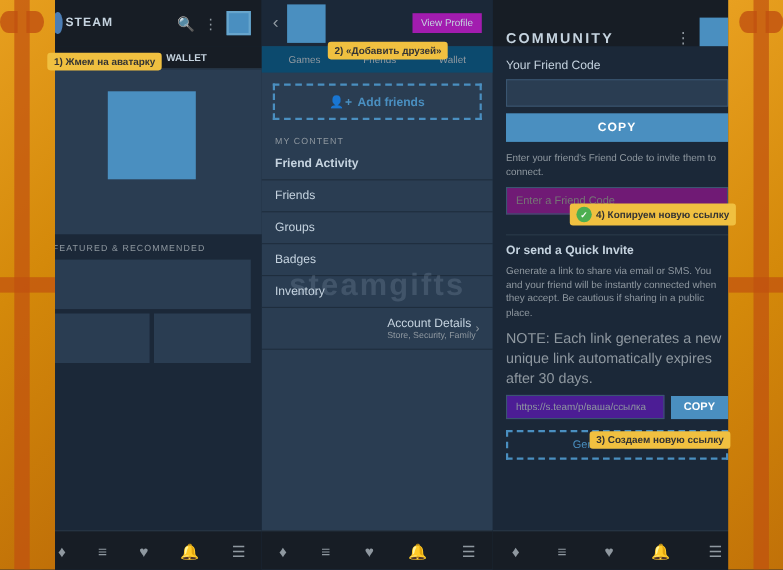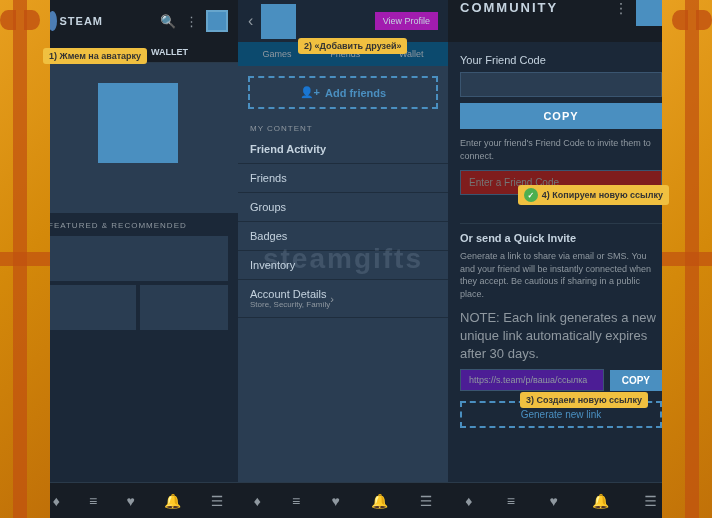--- a/index.html
+++ b/index.html
@@ -334,21 +334,21 @@
       color: #c5d3df;
       font-size: 11px;
       cursor: pointer;
       border-bottom: 1px solid #1e2d3d;
     }
     .menu-list li.bold {
       font-weight: bold;
     }
     .menu-list li.has-arrow {
       display: flex;
-      justify-content: flex-start;
+      justify-content: flex-end;
       align-items: center;
     }
     .menu-list li.has-arrow::after {
       content: '›';
       color: #8f98a0;
     }
 
     .middle-bottom {
       background: #171d25;
       height: 36px;
@@ -379,21 +379,21 @@
       background: #1b2838;
       display: flex;
       flex-direction: column;
       position: relative;
     }
 
     .community-header {
       background: #171d25;
       height: 42px;
       display: flex;
-      align-items: flex-start;
+      align-items: flex-end;
       padding: 0 12px;
       gap: 8px;
     }
     .community-title {
       color: #c5d3df;
       font-size: 13px;
       font-weight: bold;
       letter-spacing: 2px;
       flex: 1;
     }
@@ -445,26 +445,26 @@
 
     .helper-text {
       color: #8f98a0;
       font-size: 9px;
       line-height: 1.4;
       margin-bottom: 8px;
     }
 
     .invite-code-input {
       width: 100%;
-      background: #7f1d1d;
+      background: #701a75;
       border: 1px solid #3a5570;
       color: #8f98a0;
       padding: 6px 8px;
       font-size: 10px;
-      margin-bottom: 20px;
+      margin-bottom: 10px;
     }
 
     .divider {
       height: 1px;
       background: #2a3a4a;
       margin: 8px 0;
     }
 
     .quick-invite-title {
       color: #c5d3df;
@@ -711,21 +711,21 @@
       <div class="note-text">NOTE: Each link generates a new unique link automatically expires after 30 days.</div>
 
       <div class="link-row">
         <div class="link-text">https://s.team/p/ваша/ссылка</div>
         <button class="copy-btn-small">COPY</button>
       </div>
 
       <button class="generate-link-btn">Generate new link</button>
     </div>
 
-    <div class="annotation-3" style="position:absolute; bottom:110px; right:26px;">3) Создаем новую ссылку</div>
+    <div class="annotation-3" style="position:absolute; bottom:110px; right:10px;">3) Создаем новую ссылку</div>
 
     <div class="annotation-4" style="position:absolute; top:185px; right:5px; background:#f0c040; color:#333; font-size:9px; padding:3px 6px; border-radius:3px; white-space:nowrap; z-index:20; font-weight:bold; display:flex; align-items:center; gap:4px;">
       <span class="check-icon">✓</span>
       <span>4) Копируем новую ссылку</span>
     </div>
 
     <div class="right-bottom">
       <span style="color:#8f98a0;font-size:14px;">♦</span>
       <span style="color:#8f98a0;font-size:14px;">≡</span>
       <span style="color:#8f98a0;font-size:14px;">♥</span>

